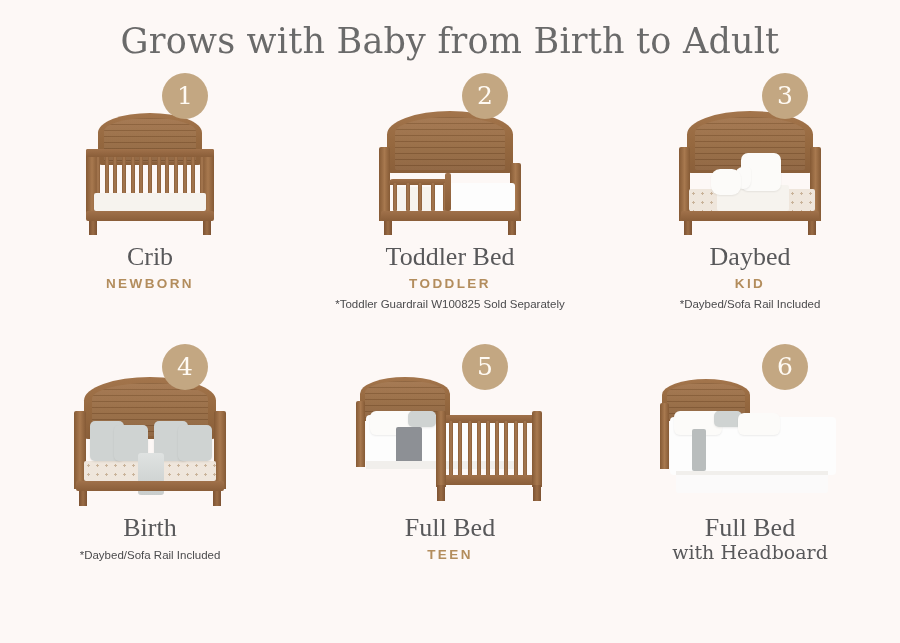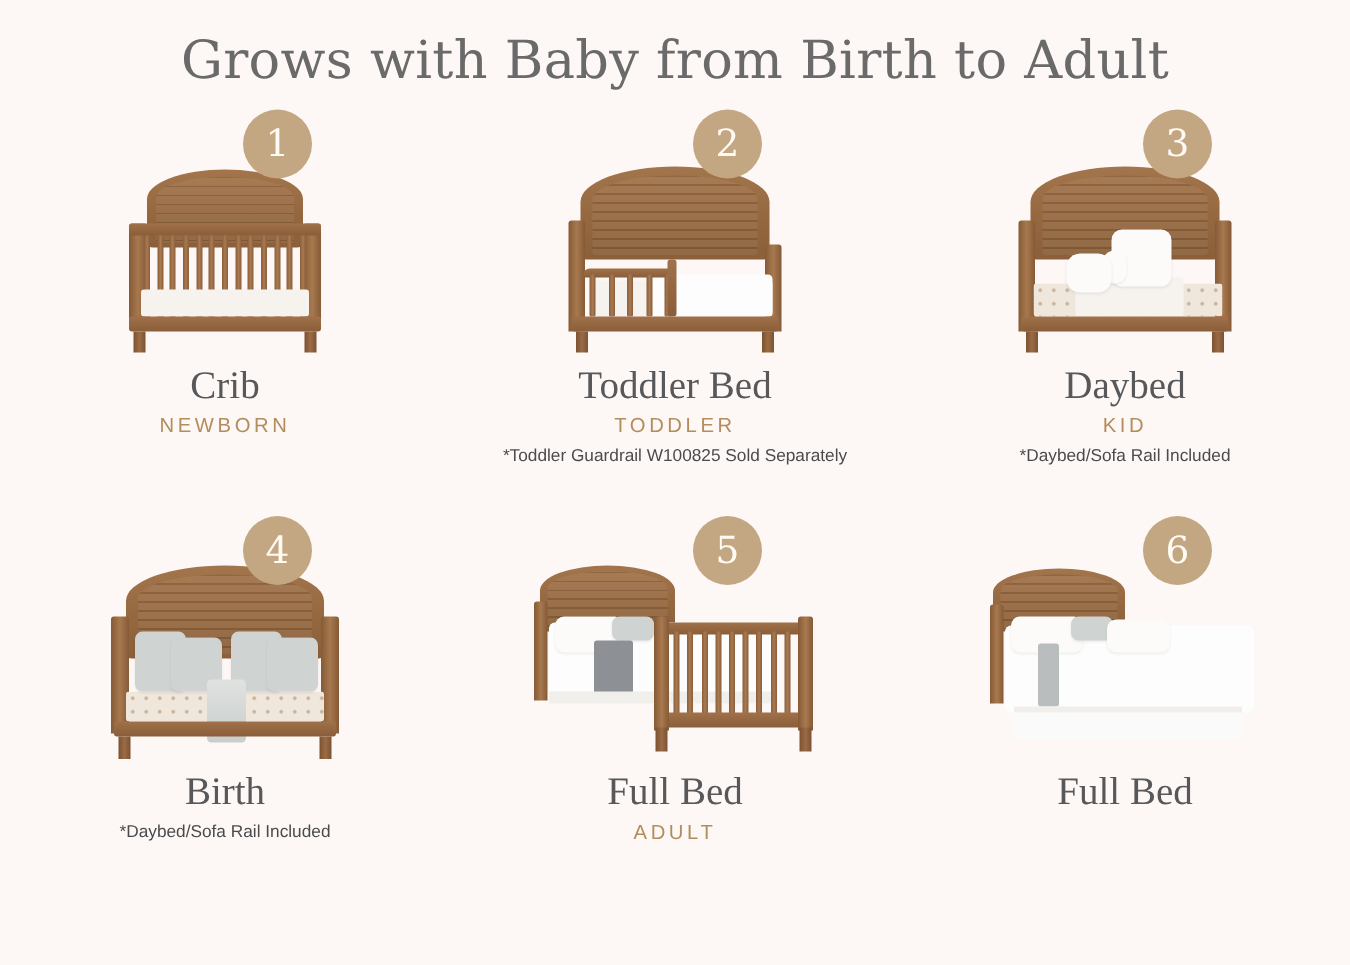--- a/index.html
+++ b/index.html
@@ -152,21 +152,21 @@
   .subname {
     font-family: "DejaVu Serif", serif;
     font-weight: 400;
     font-size: 19px;
     color: #58585a;
     line-height: 1.2;
     margin-top: -1px;
   }
   .stage-label {
     font-family: "Liberation Sans", sans-serif;
-    font-weight: normal;
+    font-weight: bold;
     font-size: 13.5px;
     letter-spacing: 2.4px;
     color: #b38d5d;
     margin-top: 5px;
   }
   .note {
     font-family: "Liberation Sans", sans-serif;
     font-size: 11.5px;
     color: #4b4b4d;
     margin-top: 6px;
@@ -352,21 +352,21 @@
           </div>
           <div class="rail" style="left:84px;top:100px;width:104px;height:10px;"></div>
           <div class="post" style="left:84px;top:36px;width:10px;height:76px;"></div>
           <div class="post" style="right:6px;top:36px;width:10px;height:76px;"></div>
           <div class="leg" style="left:85px;top:110px;width:8px;height:16px;"></div>
           <div class="leg" style="right:7px;top:110px;width:8px;height:16px;"></div>
         </div>
       </div>
       <div class="caption">
         <div class="name">Full Bed</div>
-        <div class="stage-label">ADULT</div>
+        <div class="stage-label">TEEN</div>
       </div>
     </div>
 
     <div class="cell">
       <div class="badge">6</div>
       <div class="stage">
         <div class="art" style="width:196px;height:130px;">
           <div class="headboard" style="left:10px;top:2px;width:88px;height:42px;">
             <div class="hb-panel-lines"></div>
           </div>
@@ -376,17 +376,18 @@
           <div class="pillow-w" style="left:22px;top:34px;width:48px;height:24px;"></div>
           <div class="pillow-g" style="left:62px;top:34px;width:28px;height:16px;"></div>
           <div class="pillow-w" style="left:86px;top:36px;width:42px;height:22px;"></div>
           <div class="throw-gray" style="left:40px;top:52px;width:14px;height:42px;background:#b9bdbd;"></div>
           <div class="skirt" style="left:24px;top:96px;width:152px;height:20px;"></div>
           <div class="duvet-sh" style="left:24px;top:94px;width:152px;height:4px;"></div>
         </div>
       </div>
       <div class="caption">
         <div class="name">Full Bed</div>
+        <div class="subname">with Headboard</div>
       </div>
     </div>
 
   </div>
 </div>
 
 </body></html>

